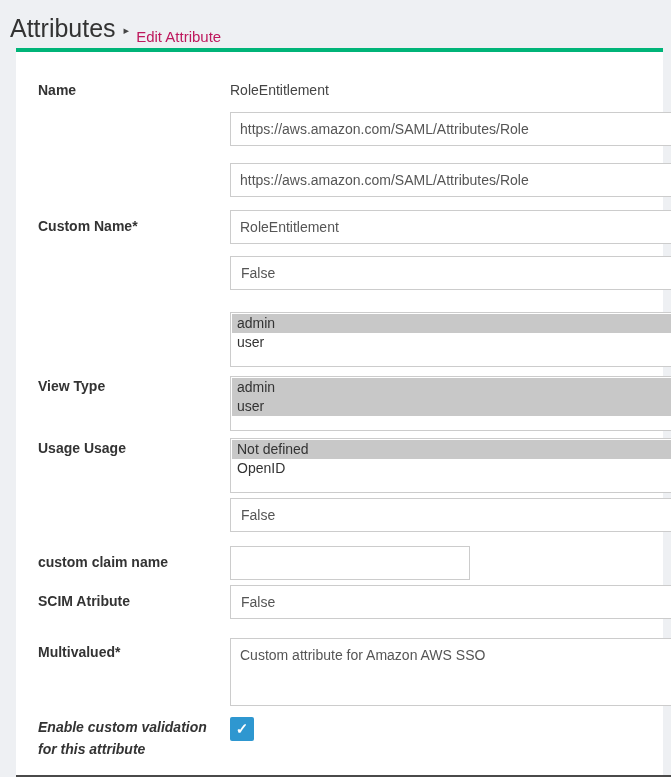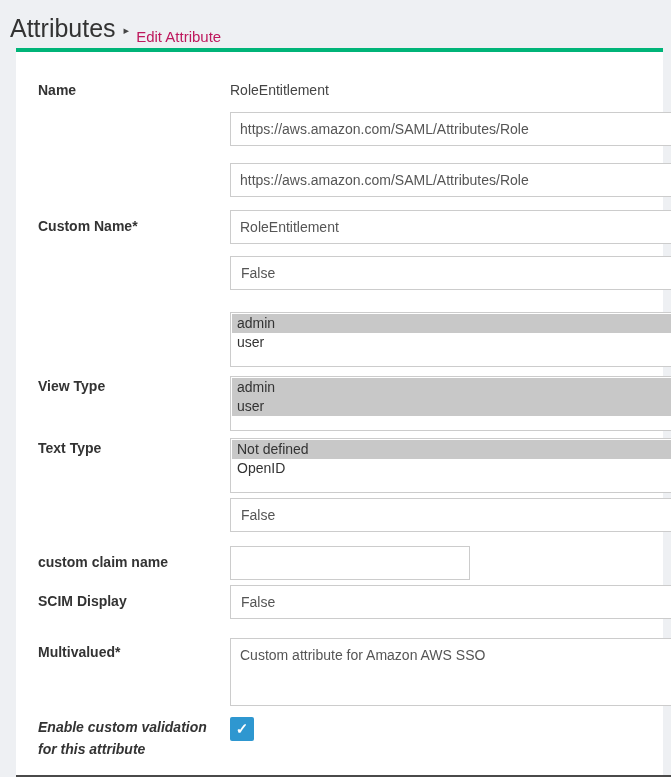--- a/index.html
+++ b/index.html
@@ -112,34 +112,34 @@
     <div class="option selected">admin</div>
     <div class="option">user</div>
   </div>
 
   <div class="row-label" style="top:324px">View Type</div>
   <div class="listbox" style="top:324px">
     <div class="option selected">admin</div>
     <div class="option selected">user</div>
   </div>
 
-  <div class="row-label" style="top:386px">Text Type</div>
+  <div class="row-label" style="top:386px">Usage Usage</div>
   <div class="listbox" style="top:386px">
     <div class="option selected">Not defined</div>
     <div class="option">OpenID</div>
   </div>
 
   <div class="selectbox" style="top:446px">
     <span>False</span>
   </div>
 
   <div class="row-label" style="top:500px">custom claim name</div>
   <input class="txt short" style="top: 494px;" type="text" value="">
 
-  <div class="row-label" style="top:539px">SCIM Display</div>
+  <div class="row-label" style="top:539px">SCIM Atribute</div>
   <div class="selectbox" style="top:533px">
     <span>False</span>
   </div>
 
   <div class="row-label" style="top:590px">Multivalued*</div>
   <textarea class="ta" style="top: 586px;">Custom attribute for Amazon AWS SSO</textarea>
 
   <div class="row-label wrap-label" style="top:664px">Enable custom validation for this attribute</div>
   <div class="checkbox" style="top:665px">
     <span class="mark">✓</span>

